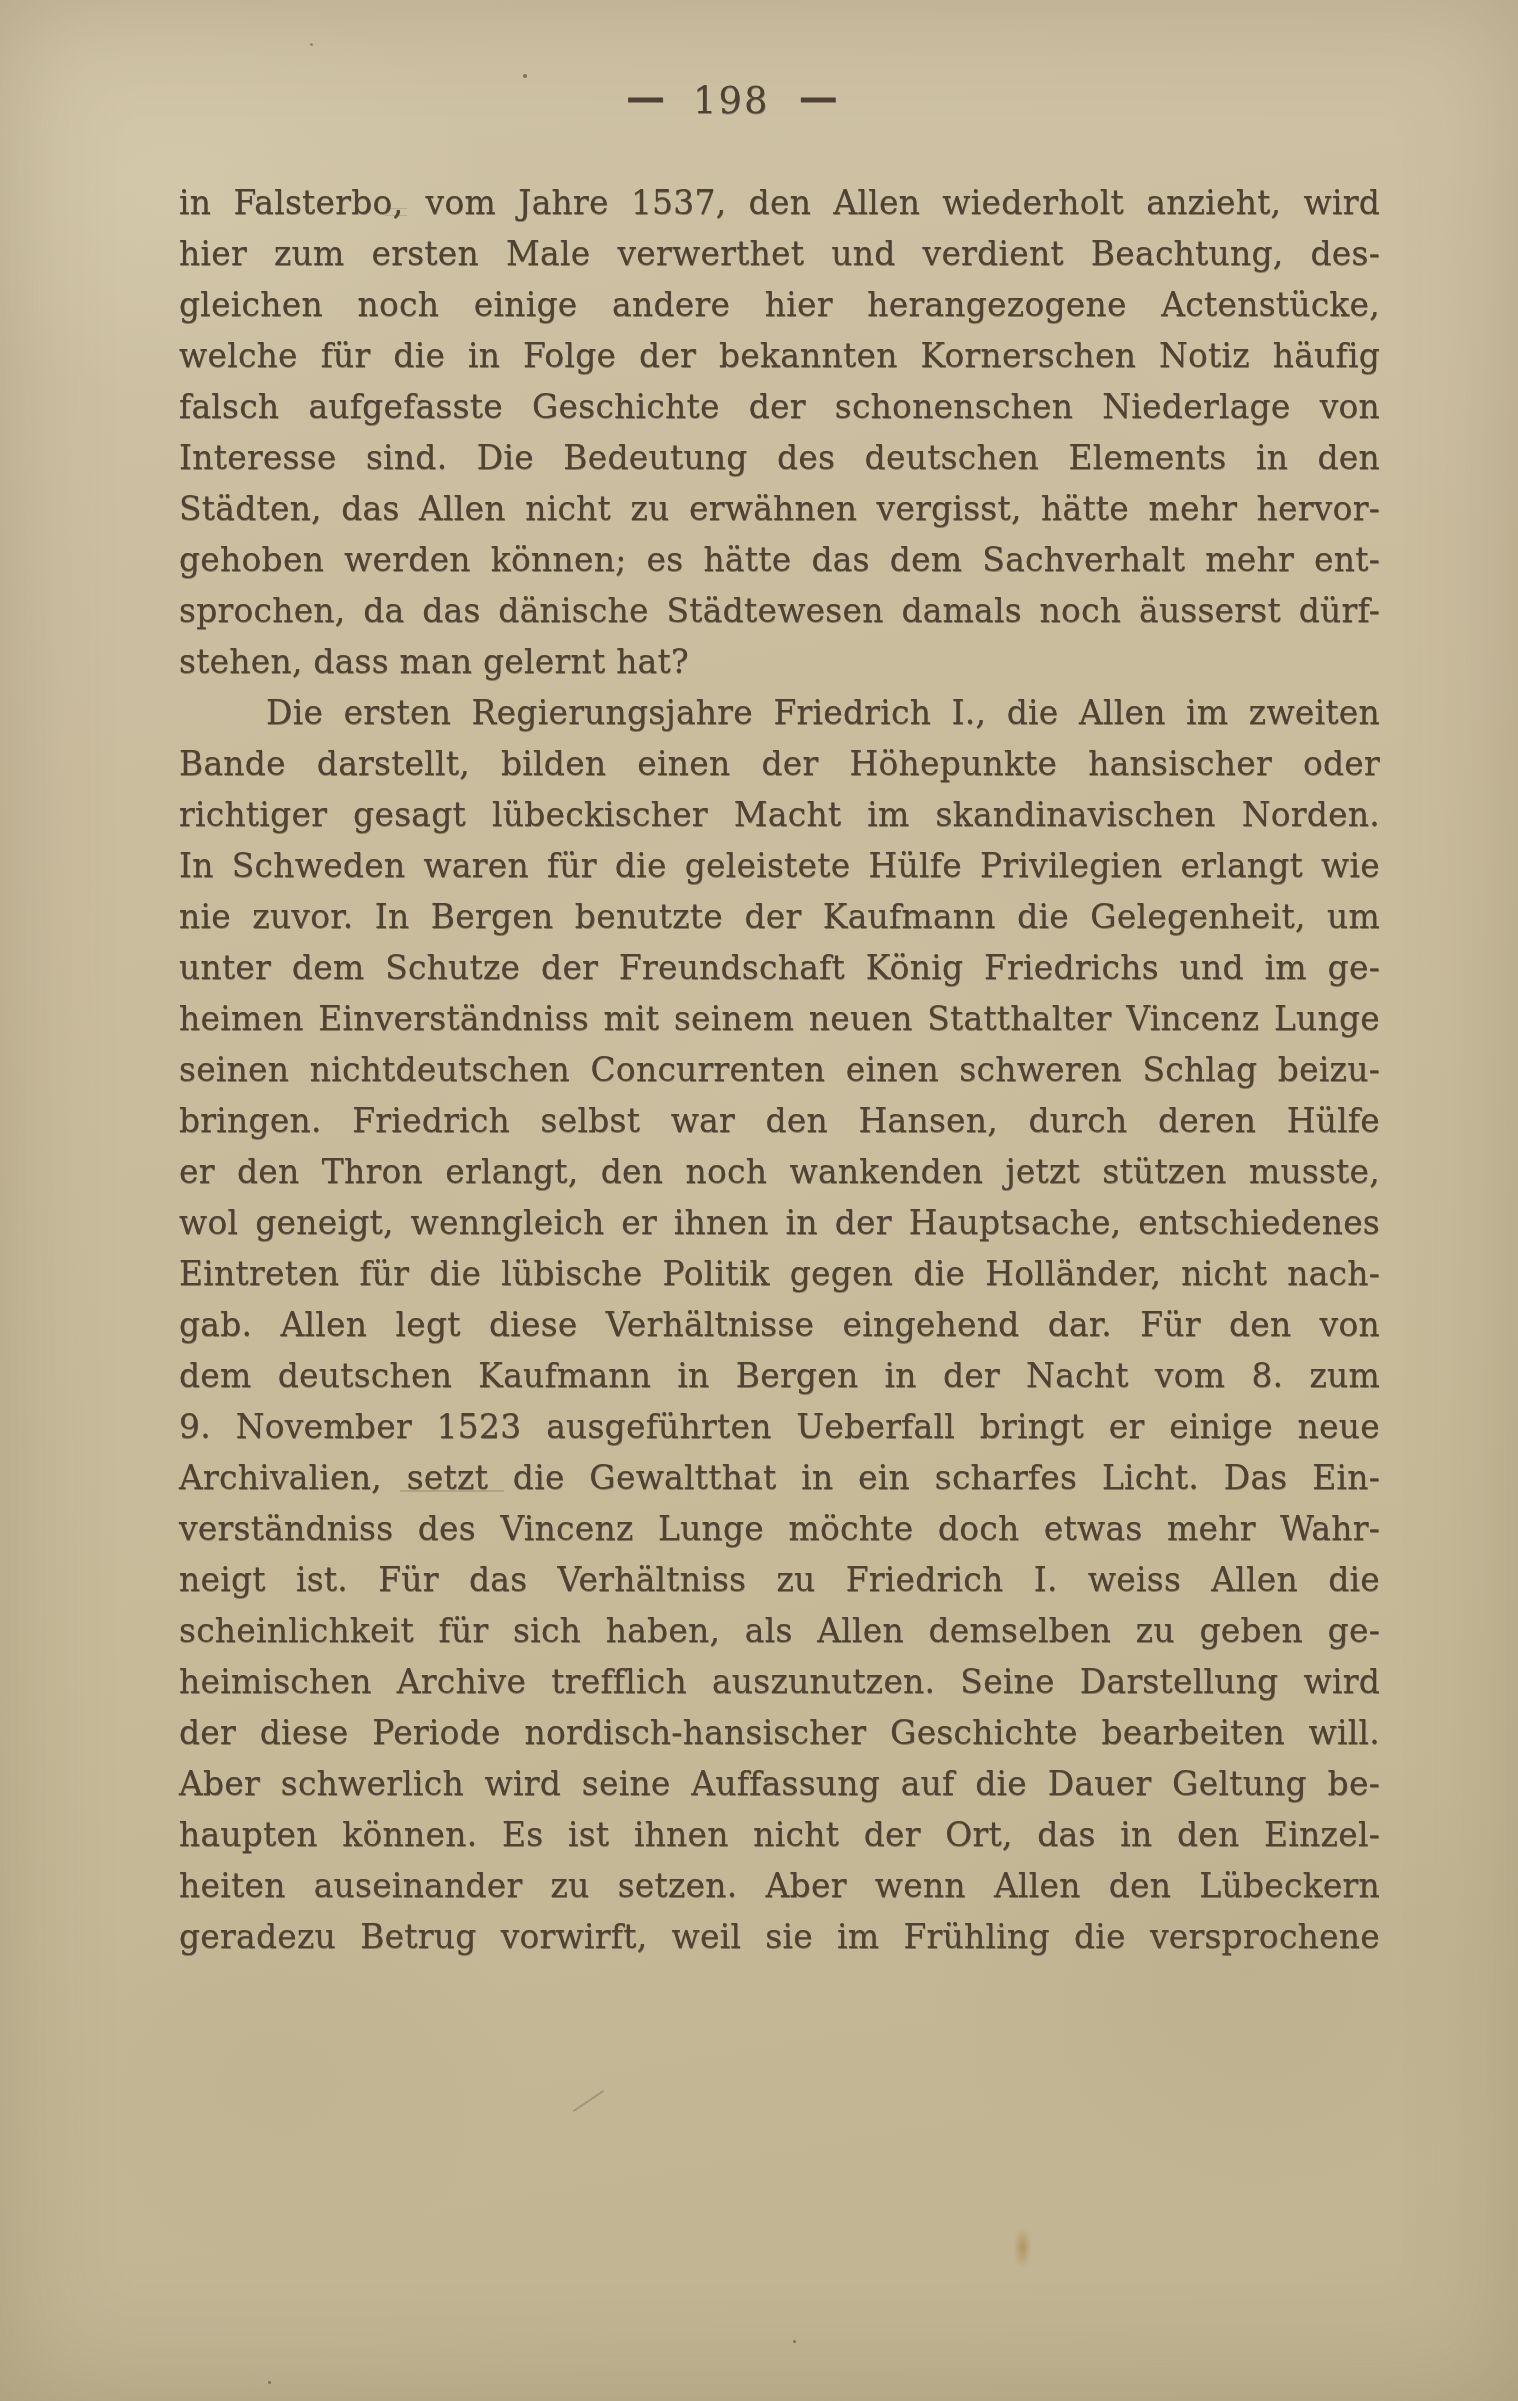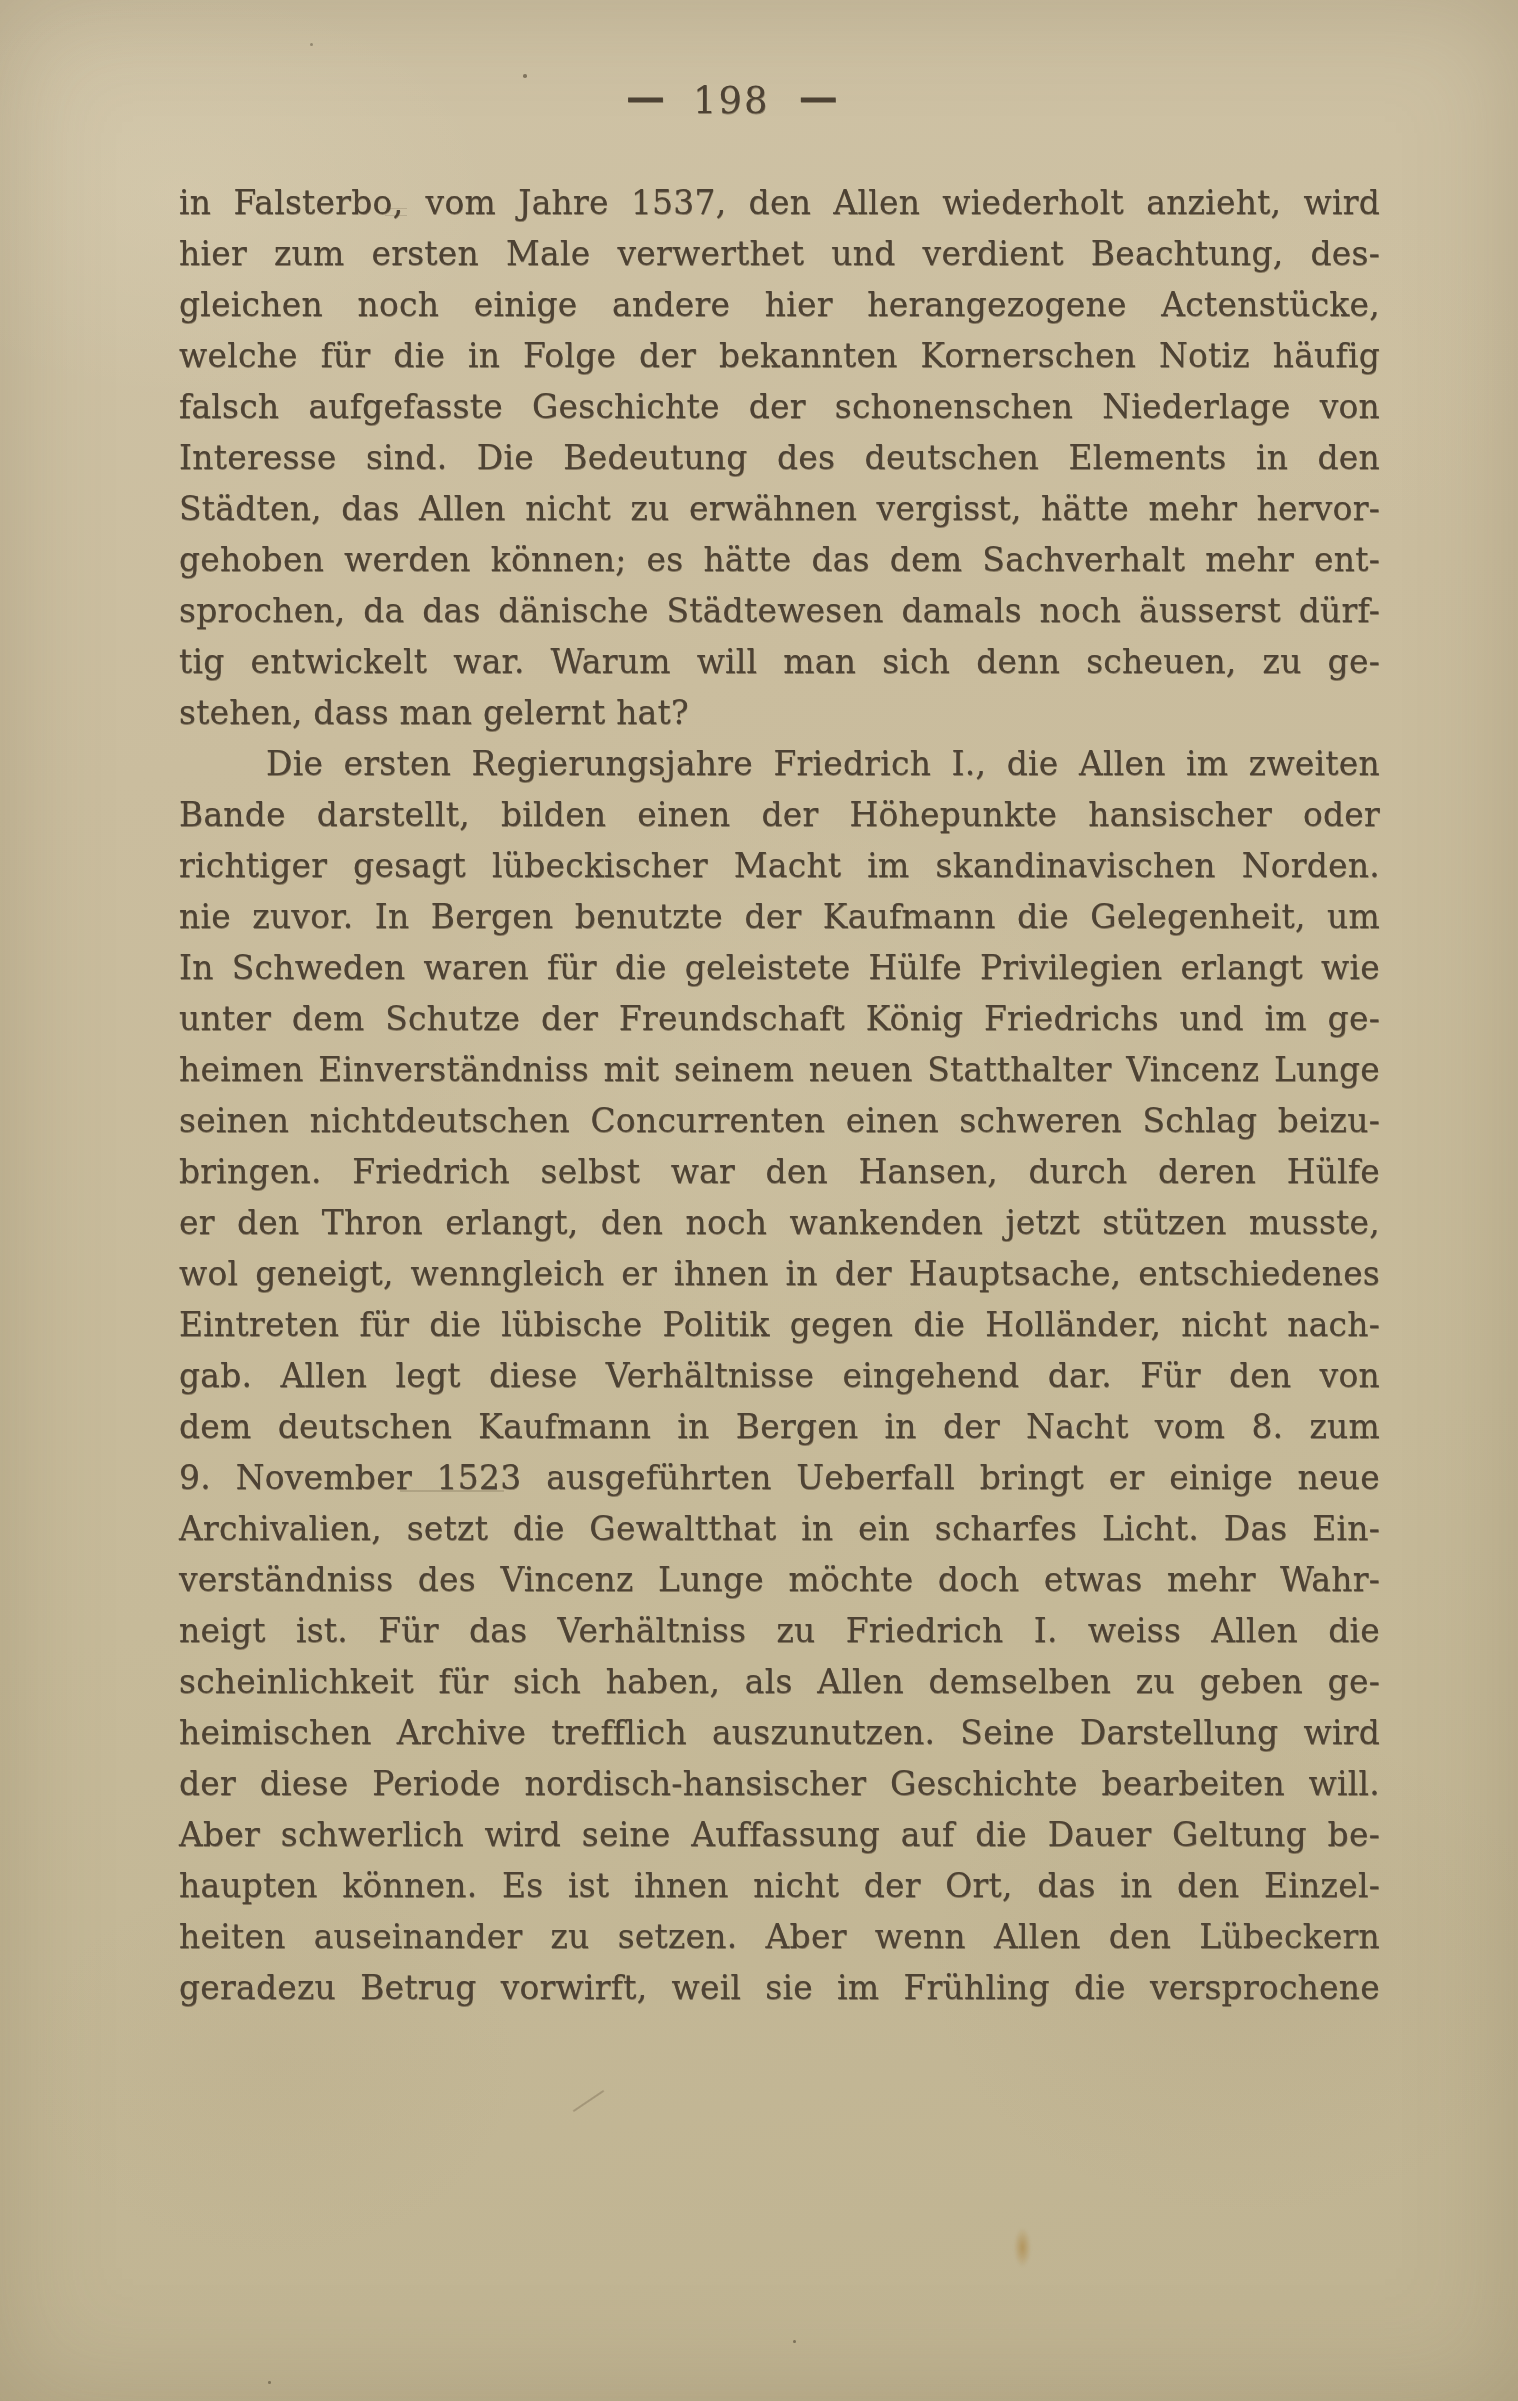--- a/index.html
+++ b/index.html
@@ -112,27 +112,26 @@
   <div class="textblock">
     <div class="line">in Falsterbo, vom Jahre 1537, den Allen wiederholt anzieht, wird</div>
     <div class="line">hier zum ersten Male verwerthet und verdient Beachtung, des-</div>
     <div class="line">gleichen noch einige andere hier herangezogene Actenstücke,</div>
     <div class="line">welche für die in Folge der bekannten Kornerschen Notiz häufig</div>
     <div class="line">falsch aufgefasste Geschichte der schonenschen Niederlage von</div>
     <div class="line">Interesse sind. Die Bedeutung des deutschen Elements in den</div>
     <div class="line">Städten, das Allen nicht zu erwähnen vergisst, hätte mehr hervor-</div>
     <div class="line">gehoben werden können; es hätte das dem Sachverhalt mehr ent-</div>
     <div class="line">sprochen, da das dänische Städtewesen damals noch äusserst dürf-</div>
-    <div class="line">tig entwickelt war. Warum will man sich denn scheuen, zu ge-</div>
     <div class="line para-end">stehen, dass man gelernt hat?</div>
     <div class="line indent">Die ersten Regierungsjahre Friedrich I., die Allen im zweiten</div>
     <div class="line">Bande darstellt, bilden einen der Höhepunkte hansischer oder</div>
     <div class="line">richtiger gesagt lübeckischer Macht im skandinavischen Norden.</div>
+    <div class="line">In Schweden waren für die geleistete Hülfe Privilegien erlangt wie</div>
     <div class="line">nie zuvor. In Bergen benutzte der Kaufmann die Gelegenheit, um</div>
-    <div class="line">In Schweden waren für die geleistete Hülfe Privilegien erlangt wie</div>
     <div class="line">unter dem Schutze der Freundschaft König Friedrichs und im ge-</div>
     <div class="line">heimen Einverständniss mit seinem neuen Statthalter Vincenz Lunge</div>
     <div class="line">seinen nichtdeutschen Concurrenten einen schweren Schlag beizu-</div>
     <div class="line">bringen. Friedrich selbst war den Hansen, durch deren Hülfe</div>
     <div class="line">er den Thron erlangt, den noch wankenden jetzt stützen musste,</div>
     <div class="line">wol geneigt, wenngleich er ihnen in der Hauptsache, entschiedenes</div>
     <div class="line">Eintreten für die lübische Politik gegen die Holländer, nicht nach-</div>
     <div class="line">gab. Allen legt diese Verhältnisse eingehend dar. Für den von</div>
     <div class="line">dem deutschen Kaufmann in Bergen in der Nacht vom 8. zum</div>
     <div class="line">9. November 1523 ausgeführten Ueberfall bringt er einige neue</div>

